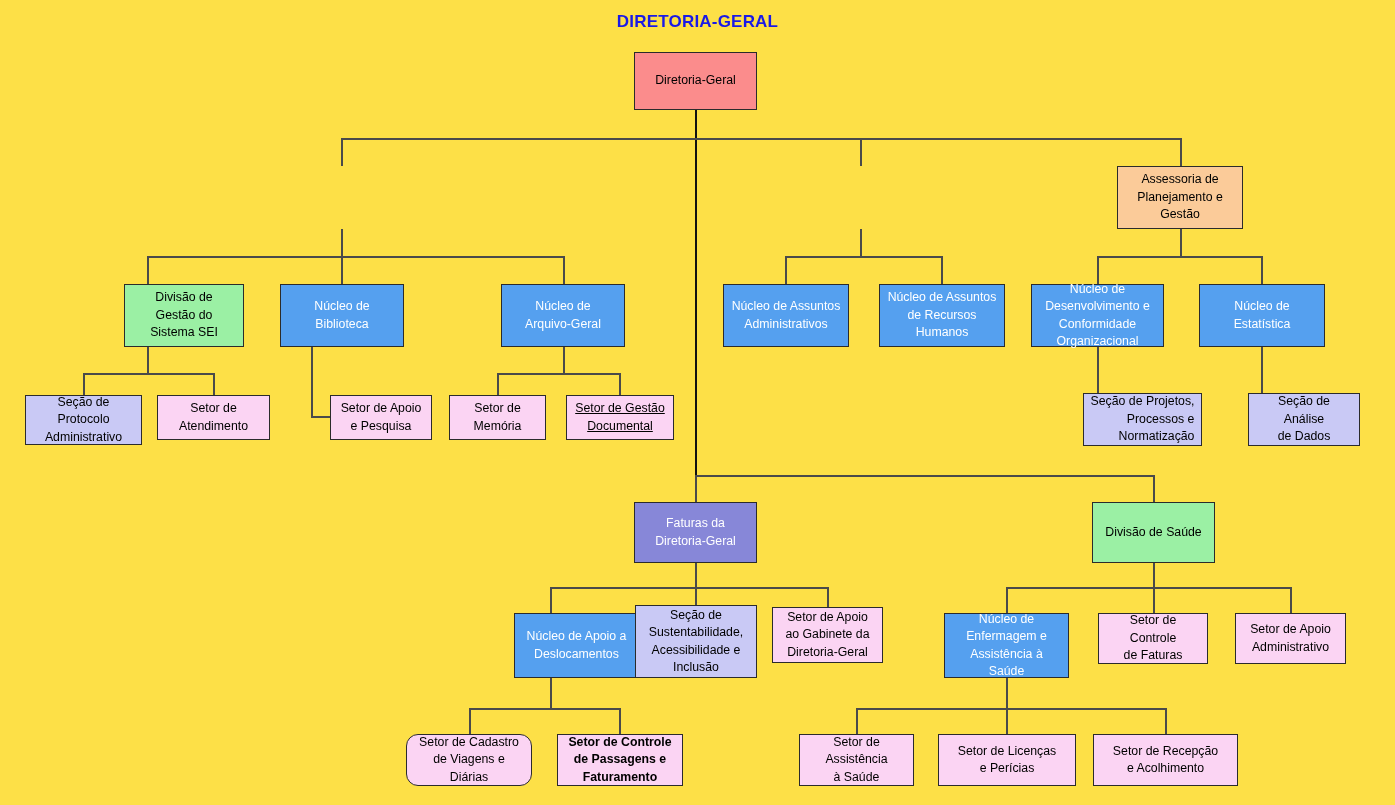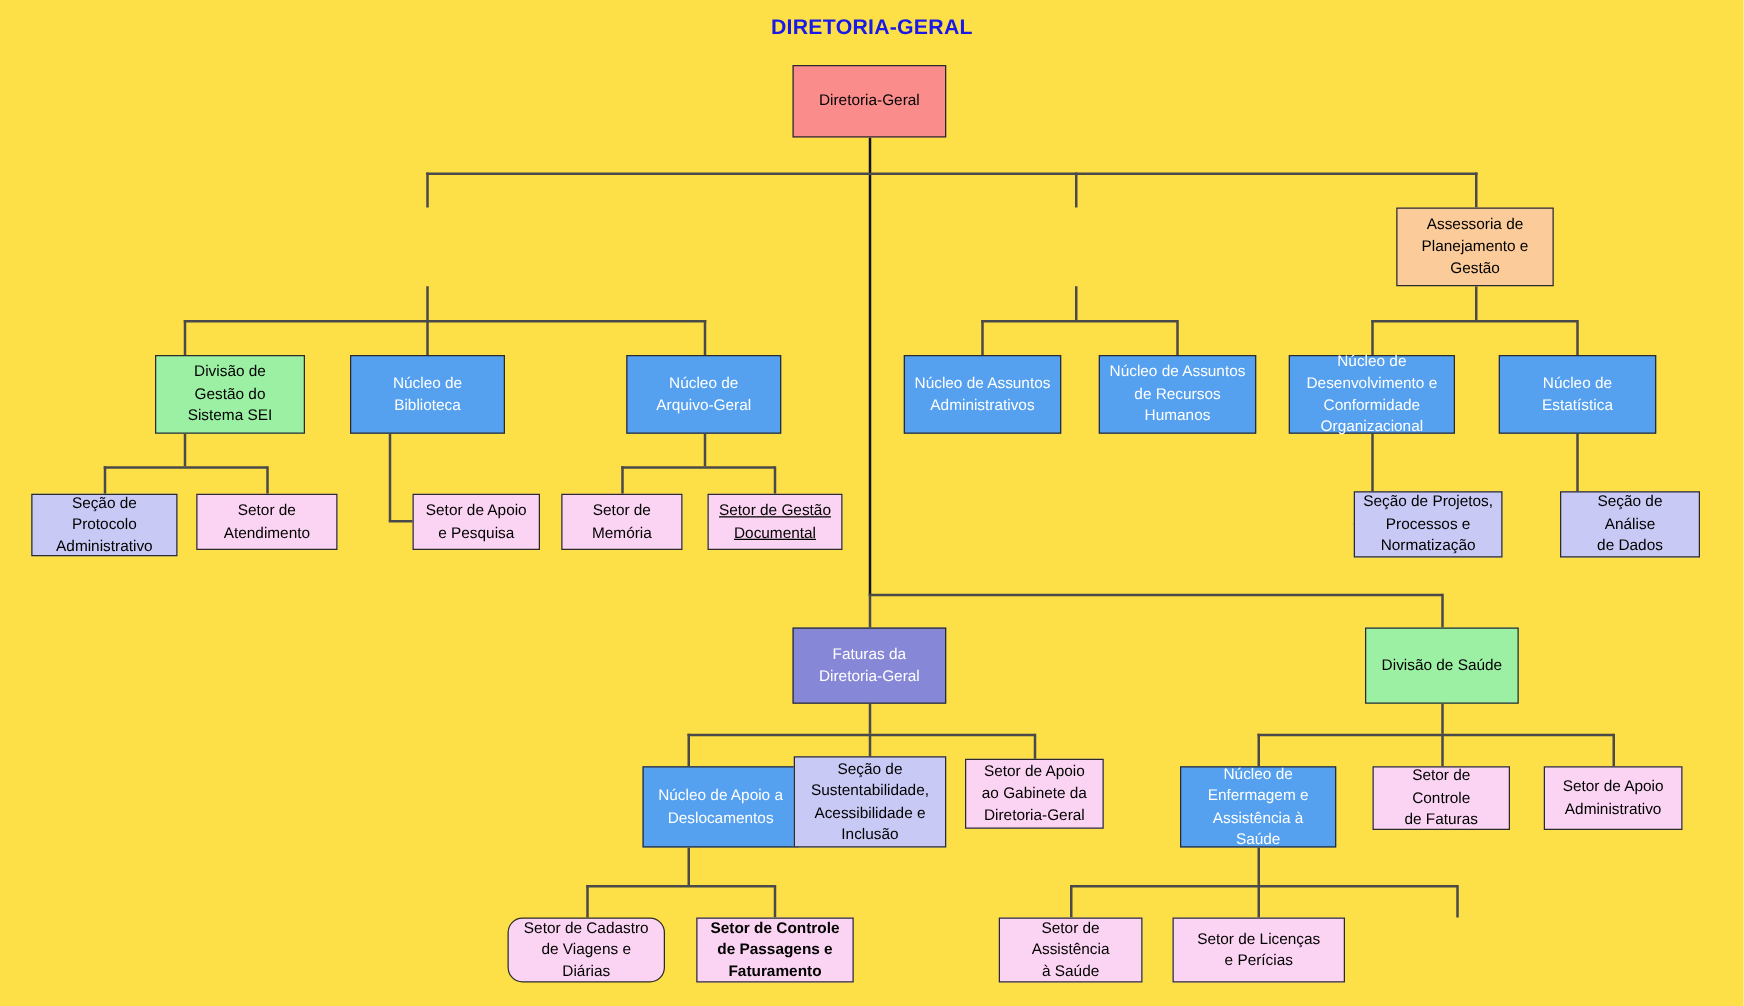--- a/index.html
+++ b/index.html
@@ -169,21 +169,21 @@
 
   <div class="node" style="left:330px; top:395px; width:102px; height:45px; background:#fbd4f3;">Setor de Apoio
 e Pesquisa</div>
 
   <div class="node" style="left:449px; top:395px; width:97px; height:45px; background:#fbd4f3;">Setor de
 Memória</div>
 
   <div class="node" style="left:566px; top:395px; width:108px; height:45px; background:#fbd4f3;text-decoration:underline;">Setor de Gestão
 Documental</div>
 
-  <div class="node" style="left:1083px; top:393px; width:119px; height:53px; background:#c9c9f5;">Seção de Projetos,
+  <div class="node" style="left:1083px; top:393px; width:119px; height:53px; background:#c9c9f5;text-align:right;">Seção de Projetos,
 Processos e
 Normatização</div>
 
   <div class="node" style="left:1248px; top:393px; width:112px; height:53px; background:#c9c9f5;">Seção de
 Análise
 de Dados</div>
 
   <div class="node white-text" style="left:634px; top:502px; width:123px; height:61px; background:#8787d8;">Faturas da
 Diretoria-Geral</div>
 
@@ -221,14 +221,16 @@
 de Passagens e
 Faturamento</div>
 
   <div class="node" style="left:799px; top:734px; width:115px; height:52px; background:#fbd4f3;">Setor de
 Assistência
 à Saúde</div>
 
   <div class="node" style="left:938px; top:734px; width:138px; height:52px; background:#fbd4f3;">Setor de Licenças
 e Perícias</div>
 
+  <div class="node" style="left:1093px; top:734px; width:145px; height:52px; background:#fbd4f3;">Setor de Recepção
+e Acolhimento</div>
 
 </div>
 
 </body></html>

